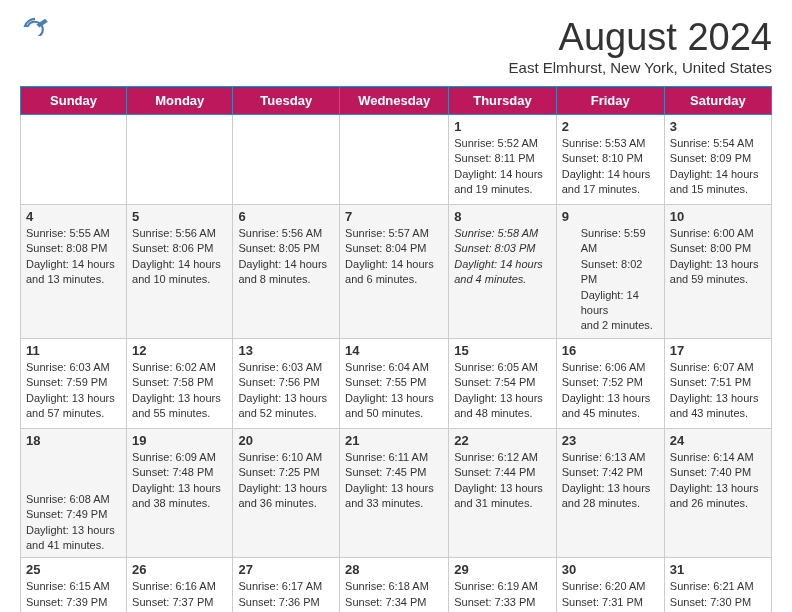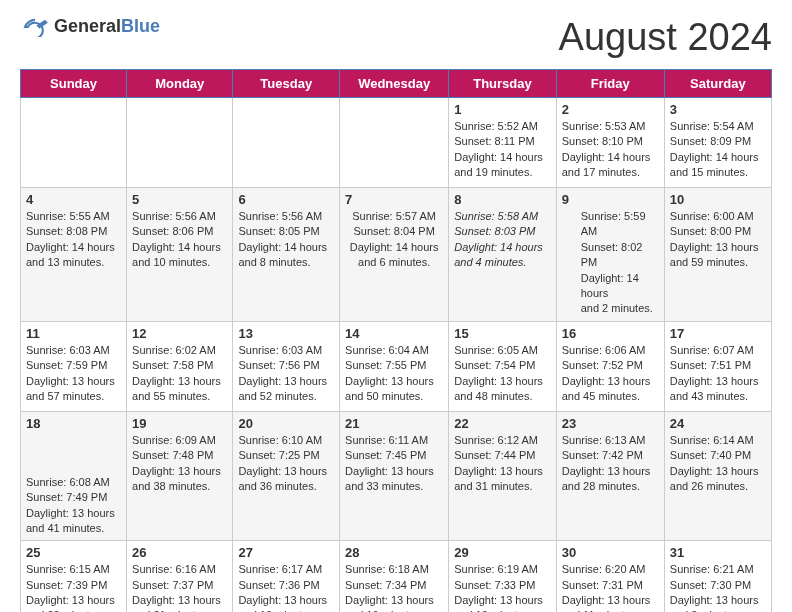--- a/index.html
+++ b/index.html
@@ -97,27 +97,25 @@
 </head>
 <body>
 
 <div class="header-area">
   <div class="logo">
     <div class="logo-wrapper">
       <svg class="logo-icon" viewBox="0 0 40 28" xmlns="http://www.w3.org/2000/svg">
         <path d="M 20 4 C 14 4 8 8 6 14 L 10 14 C 12 10 15.5 8 20 8 C 26 8 31 13 31 19 C 31 25 26 30 20 30" fill="none" stroke="#4a7db5" stroke-width="3"></path>
         <path d="M 22 12 L 34 4 L 38 8 L 26 16 Z" fill="#4a7db5"></path>
       </svg>
-      <div>
-        <span class="logo-text-general">General</span><span class="logo-text-blue">Blue</span>
-      </div>
     </div>
   </div>
   <div class="title-area">
     <div class="month-title">August 2024</div>
+    <div class="location-title">East Elmhurst, New York, United States</div>
   </div>
 </div>
 
 <table class="calendar-table">
   <thead>
     <tr>
     <th>Sunday</th>
         <th>Monday</th>
         <th>Tuesday</th>
         <th>Wednesday</th>
@@ -171,21 +169,21 @@
         </td>
         <td>
           <span class="day-number">6</span>
           <div class="day-info" style="white-space: pre-line;">Sunrise: 5:56 AM
 Sunset: 8:05 PM
 Daylight: 14 hours
 and 8 minutes.</div>
         </td>
         <td>
           <span class="day-number">7</span>
-          <div class="day-info" style="white-space: pre-line; text-align: center;">Sunrise: 5:57 AM
+          <div class="day-info" style="white-space: pre-line;">Sunrise: 5:57 AM
 Sunset: 8:04 PM
 Daylight: 14 hours
 and 6 minutes.</div>
         </td>
         <td>
           <span class="day-number">8</span>
           <div class="day-info" style="white-space: pre-line; font-style: italic;">Sunrise: 5:58 AM
 Sunset: 8:03 PM
 Daylight: 14 hours
 and 4 minutes.</div>

